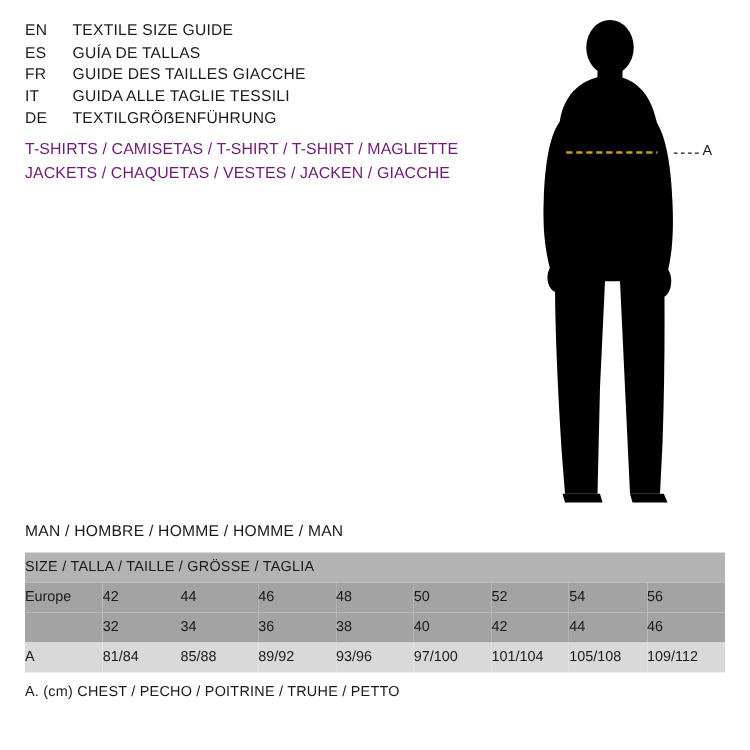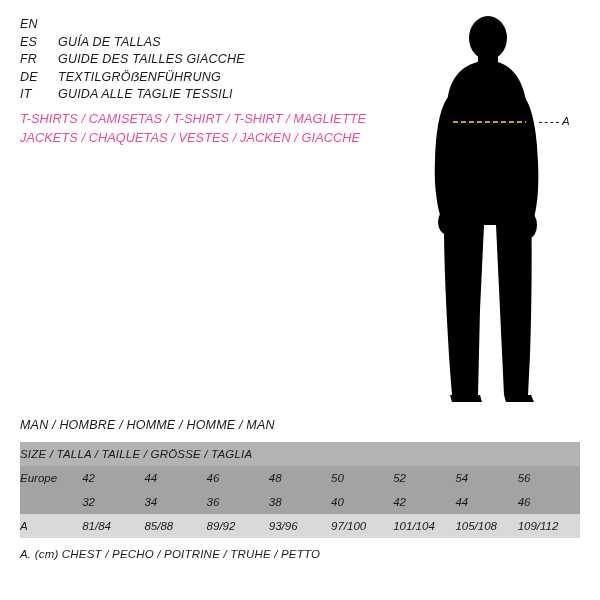--- a/index.html
+++ b/index.html
@@ -13,21 +13,20 @@
     font-family: "Liberation Sans", sans-serif;
     color: #1a1a1a;
     position: relative;
     overflow: hidden;
   }
   .page {
     position: relative;
     width: 490px;
     height: 600px;
     box-sizing: border-box;
-    font-style: italic;
   }
 
   
   .lang-block {
     position: absolute;
     left: 20px;
     top: 16px;
     width: 360px;
   }
   .lang-row {
@@ -52,21 +51,21 @@
   .cats {
     position: absolute;
     left: 20px;
     top: 110px;
     width: 400px;
   }
   .cat-line {
     font-size: 12.7px;
     line-height: 19px;
     letter-spacing: 0.1px;
-    color: #ec4899;
+    color: #701a75;
   }
 
   
   .figure-wrap {
     position: absolute;
     left: 400px;
     top: 10px;
     width: 200px;
     height: 395px;
   }
@@ -145,36 +144,37 @@
   }
 </style>
 </head>
 <body>
 
 <div class="page">
 
   <div class="lang-block">
     <div class="lang-row">
       <span class="lang-code">EN</span>
+      <span class="lang-text">TEXTILE SIZE GUIDE</span>
     </div>
     <div class="lang-row">
       <span class="lang-code">ES</span>
       <span class="lang-text">GUÍA DE TALLAS</span>
     </div>
     <div class="lang-row">
       <span class="lang-code">FR</span>
       <span class="lang-text">GUIDE DES TAILLES GIACCHE</span>
     </div>
     <div class="lang-row">
+      <span class="lang-code">IT</span>
+      <span class="lang-text">GUIDA ALLE TAGLIE TESSILI</span>
+    </div>
+    <div class="lang-row">
       <span class="lang-code">DE</span>
       <span class="lang-text">TEXTILGRÖẞENFÜHRUNG</span>
-    </div>
-    <div class="lang-row">
-      <span class="lang-code">IT</span>
-      <span class="lang-text">GUIDA ALLE TAGLIE TESSILI</span>
     </div>
   </div>
 
   <div class="cats">
     <div class="cat-line">T-SHIRTS / CAMISETAS / T-SHIRT / T-SHIRT / MAGLIETTE</div>
     <div class="cat-line">JACKETS / CHAQUETAS / VESTES / JACKEN / GIACCHE</div>
   </div>
 
   <div class="figure-wrap">
     <svg class="figure-svg" width="200" height="395" viewBox="0 0 200 395">

